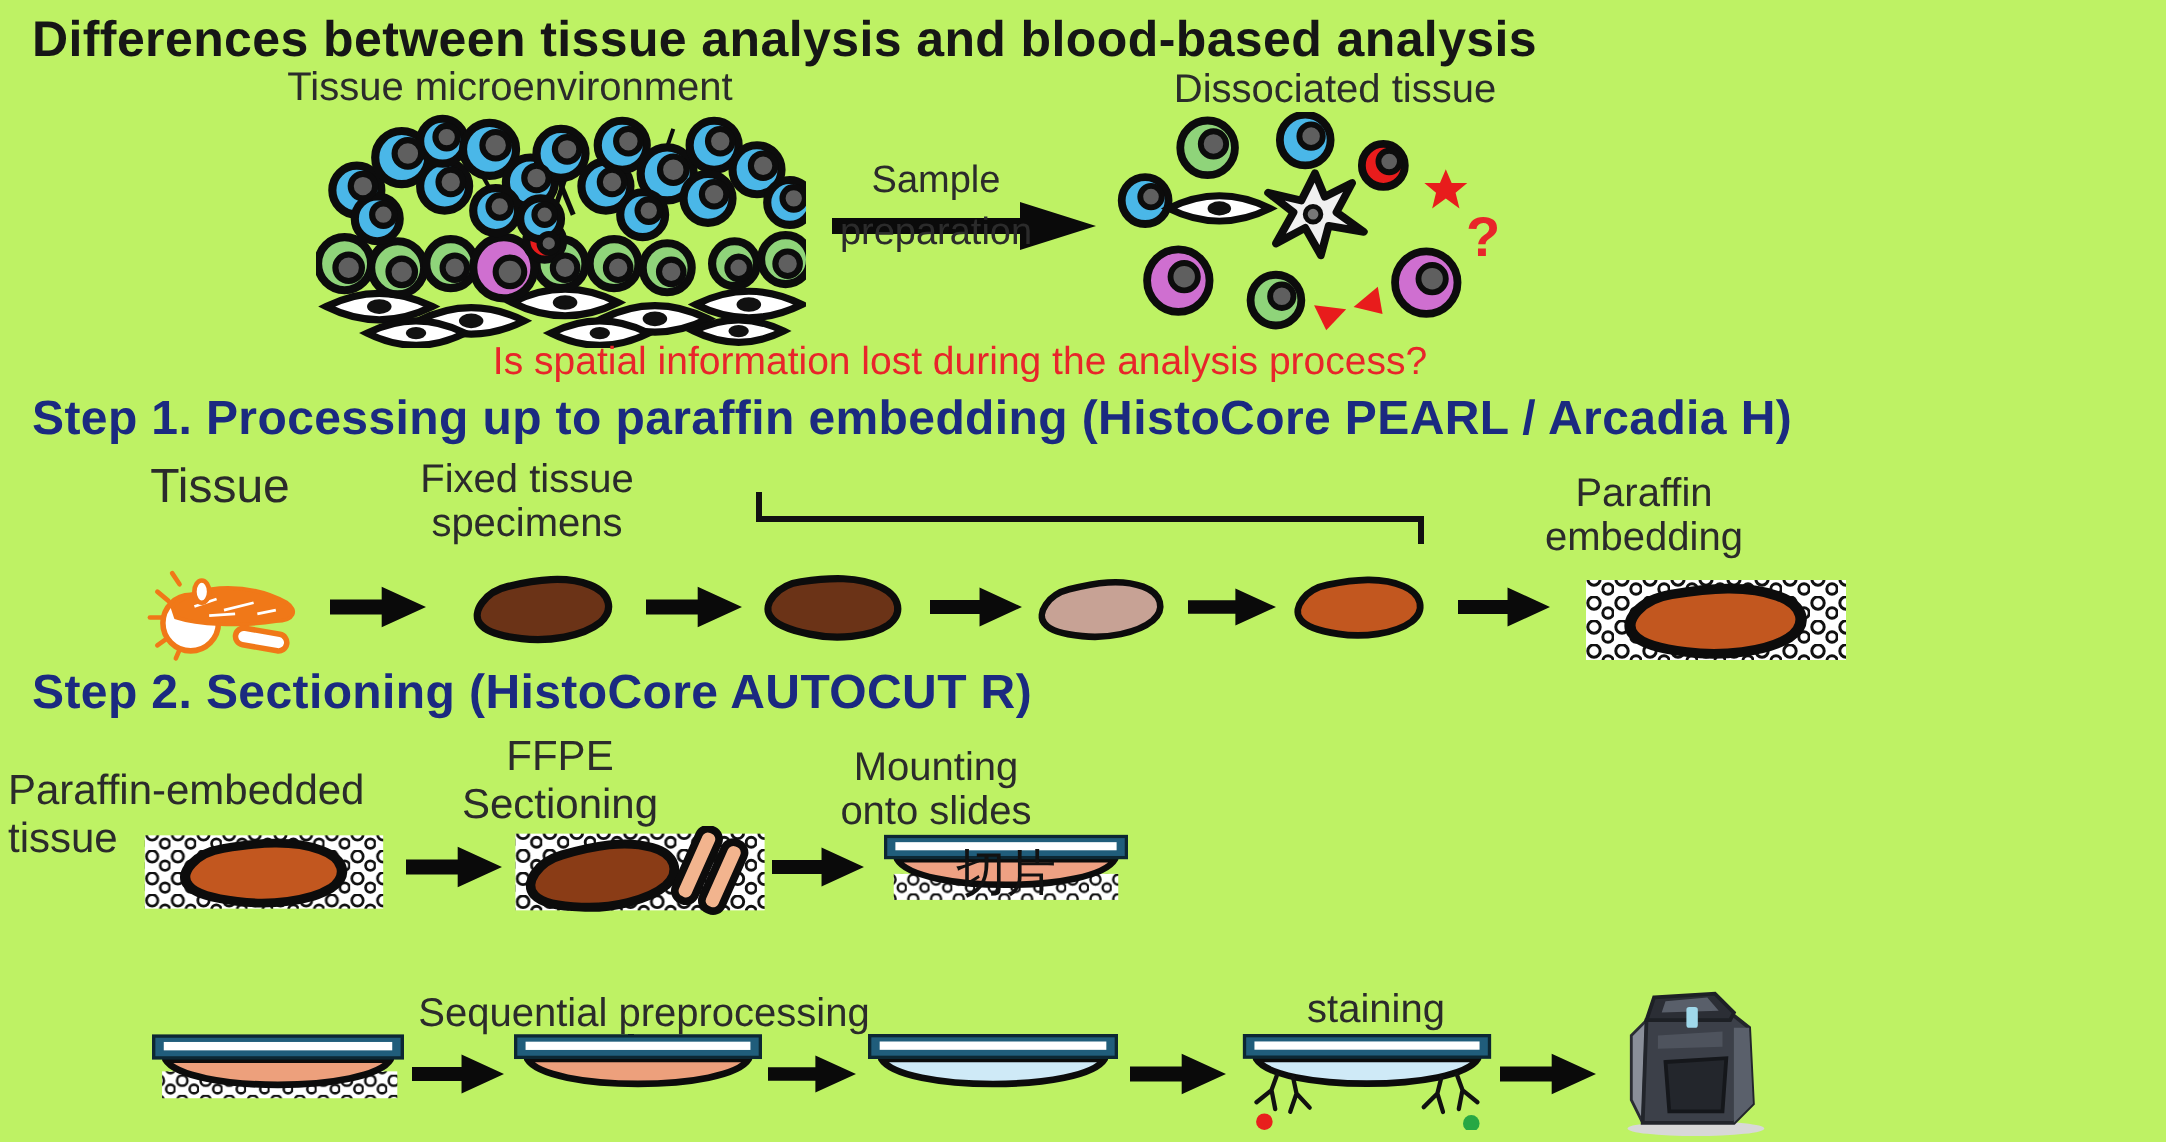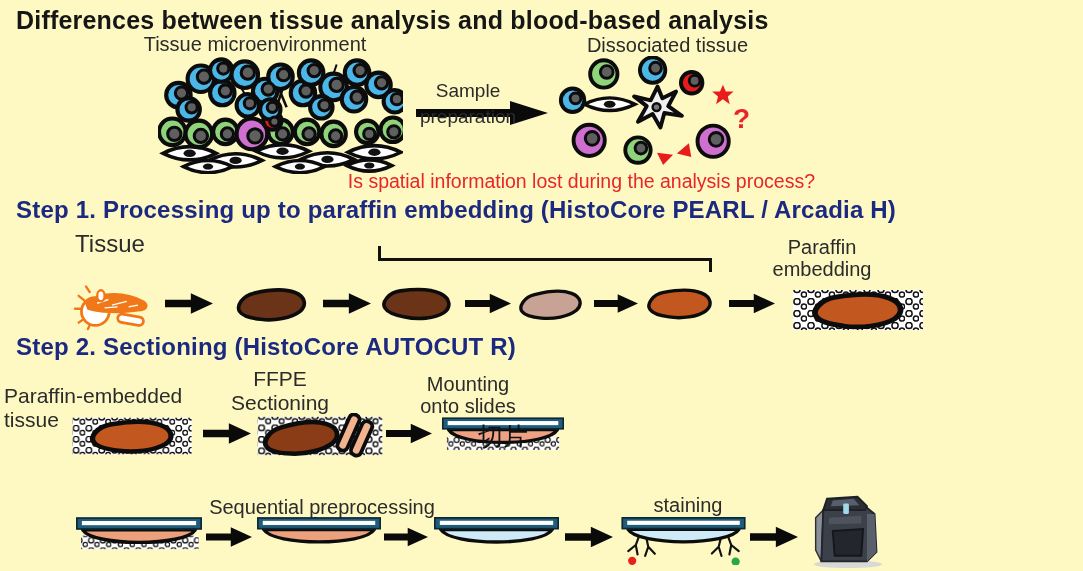--- a/index.html
+++ b/index.html
@@ -1,26 +1,26 @@
 <!DOCTYPE html>
 <html><head>
 <meta charset="utf-8">
 <style>
   html,body{margin:0;padding:0;background:#fff;}
   #canvas{
-    position:relative;width:1083px;height:571px;background:#fef9c3;
+    position:relative;width:1083px;height:571px;background:#bef264;
     font-family:"Liberation Sans","DejaVu Sans",sans-serif;overflow:hidden;
   }
   .abs{position:absolute;}
   .ttl{font-weight:bold;font-size:25px;color:#161616;letter-spacing:.2px;white-space:nowrap;}
   .steph{font-weight:bold;font-size:24px;color:#1b2a80;letter-spacing:.2px;white-space:nowrap;}
   .lbl{color:#2b2b2b;font-size:20px;line-height:1.12;text-align:center;}
   .lbl-left{text-align:left;}
   .red{color:#e8252a;}
-  .qtext{font-size:19.5px;text-align:right;}
+  .qtext{font-size:19.5px;text-align:center;}
   .qmark{font-size:28px;font-weight:bold;}
   .cjk{font-size:25px;color:#111;font-family:"DejaVu Sans","Liberation Sans",sans-serif;}
   .obs{font-size:26px;color:#151515;}
   .bline{background:#111;}
   svg{display:block;}
   .arrow path{fill:#0a0a0a;}
 </style>
 </head>
 <body>
 
@@ -173,20 +173,21 @@
       </g>
     </g>
   </svg>
   <div class="abs red qmark" style="left:733px;top:103px;">?</div>
 
   <div class="abs red qtext" style="left:145px;top:170px;width:670px;">Is spatial information lost during the analysis process?</div>
 
   <div class="abs steph" style="left:16px;top:196px;">Step 1. Processing up to paraffin embedding (HistoCore PEARL / Arcadia H)</div>
 
   <div class="abs lbl" style="left:60px;top:231px;width:100px;font-size:24px;">Tissue</div>
+  <div class="abs lbl" style="left:196px;top:229px;width:135px;">Fixed tissue specimens</div>
   <div class="abs bline" style="left:378px;top:258px;width:334px;height:3px;"></div>
   <div class="abs bline" style="left:378px;top:246px;width:3px;height:14px;"></div>
   <div class="abs bline" style="left:709px;top:258px;width:3px;height:14px;"></div>
   <div class="abs lbl" style="left:758px;top:236px;width:128px;">Paraffin embedding</div>
 
   <svg class="abs" style="left:72px;top:281px;" width="80" height="50" viewBox="0 0 84 54">
     <g stroke="#f07818" fill="none" stroke-width="2.5" stroke-linecap="round">
       <path d="M6 16 L12 21"></path>
         <path d="M2 30 L9 30"></path>
         <path d="M6 45 L13 40"></path>

